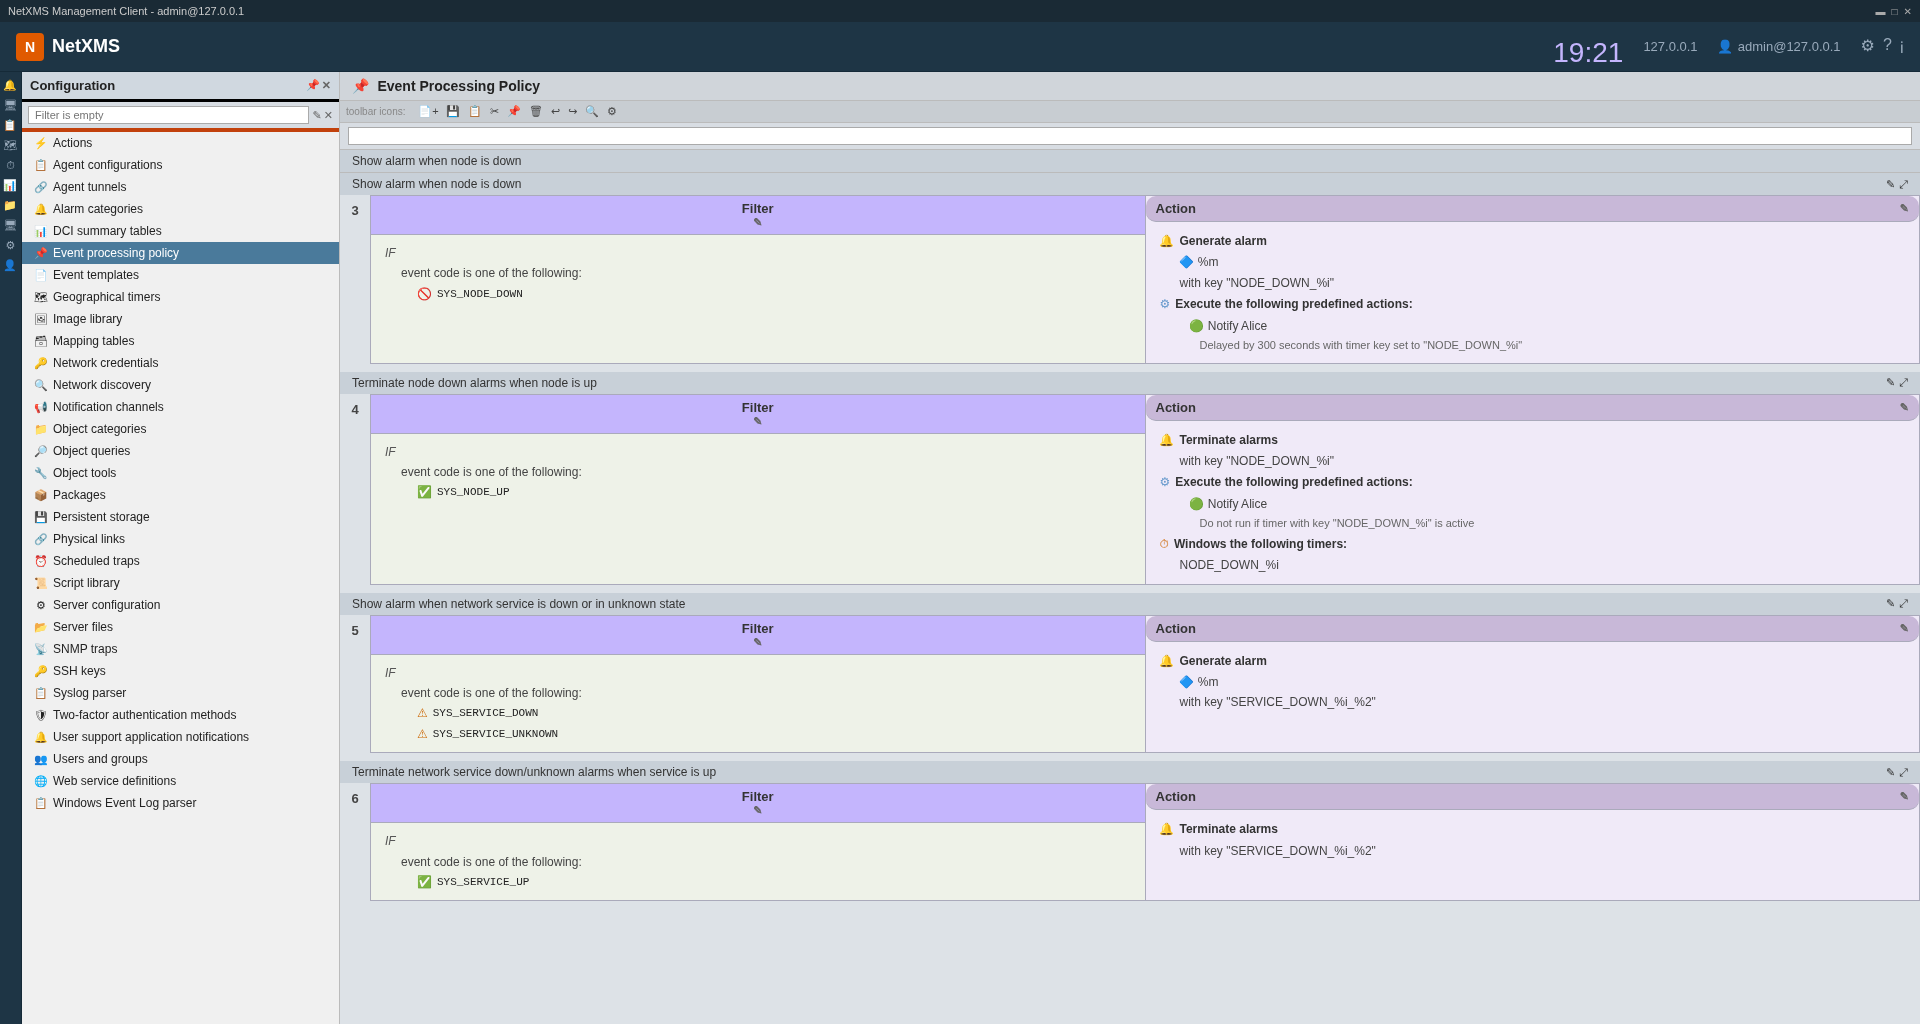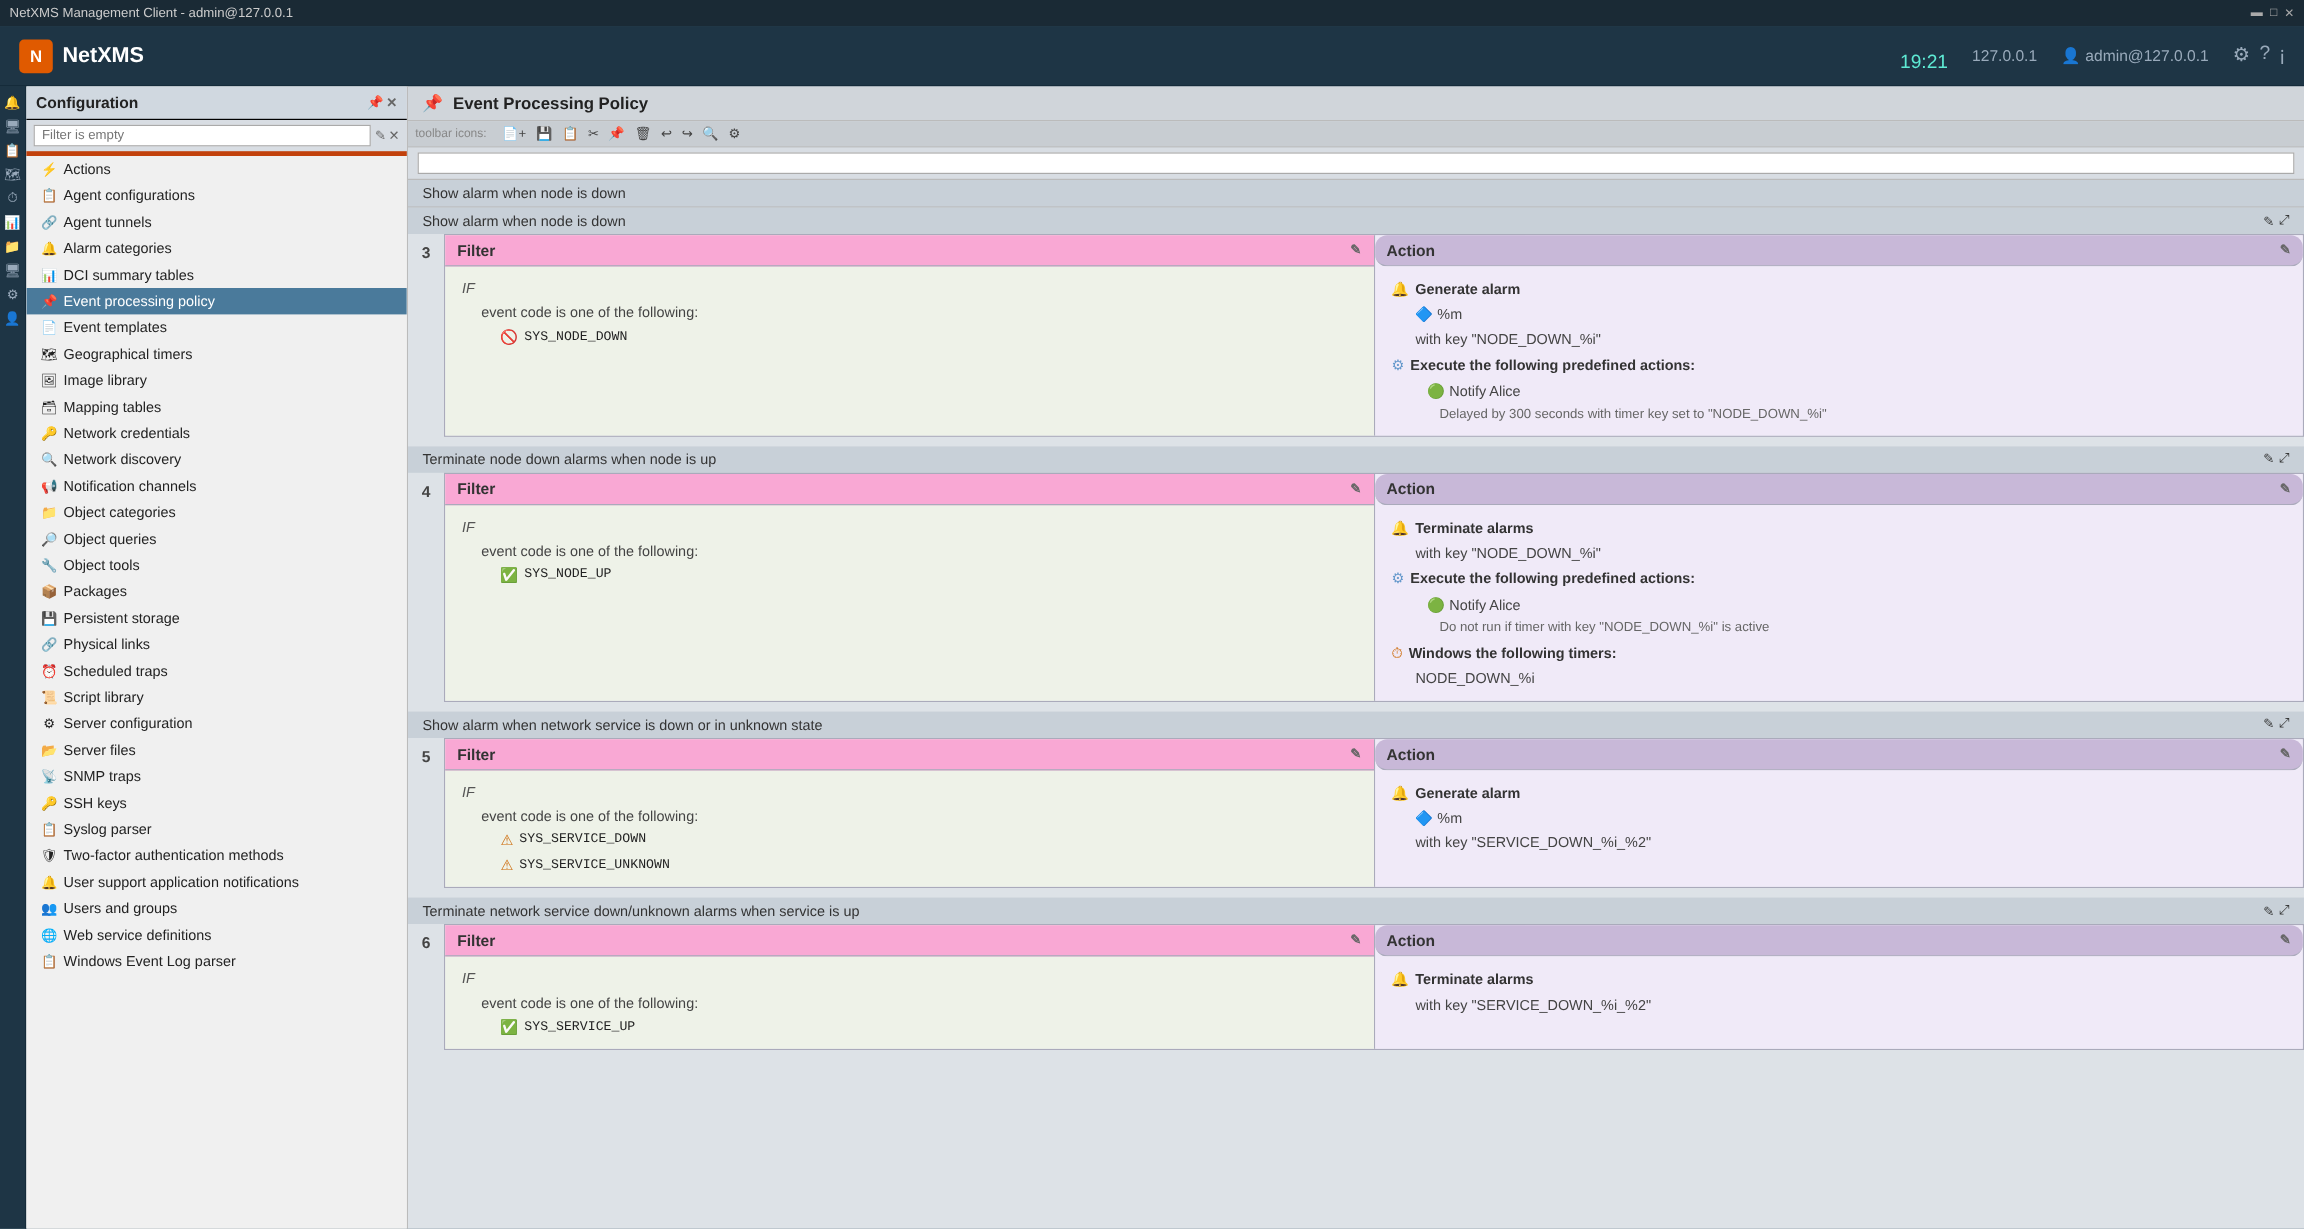--- a/index.html
+++ b/index.html
@@ -9,35 +9,35 @@
     #title-bar { background: #1a2a35; color: #ccc; height: 22px; display: flex; align-items: center; padding: 0 8px; font-size: 11px; justify-content: space-between; }
     #title-bar .win-controls { display: flex; gap: 6px; font-size: 10px; }
     #title-bar .win-btn { cursor: pointer; color: #aaa; }
 
     
     #app-header { background: #1e3545; height: 50px; display: flex; align-items: center; padding: 0 16px; justify-content: space-between; border-bottom: 1px solid #152a38; }
     #app-header .logo-area { display: flex; align-items: center; gap: 8px; }
     #app-header .logo-icon { width: 28px; height: 28px; background: #e05a00; border-radius: 4px; display: flex; align-items: center; justify-content: center; color: white; font-weight: bold; font-size: 14px; }
     #app-header .app-name { color: #fff; font-size: 18px; font-weight: 600; }
     #app-header .header-right { display: flex; align-items: center; gap: 20px; color: #9ab; }
-    #app-header .clock { color: #5eead4; font-size: 16px; font-weight: 300; margin-top: 12px; }
+    #app-header .clock { color: #c4b5fd; font-size: 28px; font-weight: 300; margin-top: 12px; }
     #app-header .server-ip { color: #9ab; font-size: 13px; }
     #app-header .user-info { color: #9ab; font-size: 13px; display: flex; align-items: center; gap: 4px; }
     #app-header .header-icons { display: flex; gap: 8px; color: #9ab; font-size: 16px; }
 
     
     #main-layout { display: flex; height: calc(1024px - 72px); }
 
     
     #icon-bar { width: 22px; background: #1e3545; display: flex; flex-direction: column; align-items: center; padding-top: 4px; gap: 2px; border-right: 1px solid #152a38; }
     #icon-bar .icon-btn { width: 18px; height: 18px; color: #9ab; font-size: 11px; display: flex; align-items: center; justify-content: center; cursor: pointer; }
 
     
     #sidebar { width: 318px; background: #e8e8e8; display: flex; flex-direction: column; border-right: 1px solid #bbb; }
-    #sidebar-header { background: #d0d8e0; padding: 6px 8px; font-weight: 600; font-size: 13px; color: #222; display: flex; align-items: center; gap: 4px; border-bottom: 1px solid #000000; }
+    #sidebar-header { background: #d0d8e0; padding: 6px 8px; font-weight: 600; font-size: 13px; color: #222; display: flex; align-items: center; gap: 4px; border-bottom: 3px solid #000000; }
     #sidebar-header .header-icons2 { margin-left: auto; display: flex; gap: 2px; }
     #sidebar-filter { padding: 4px 6px; background: #d8dde3; border-bottom: 4px solid #c2410c; display: flex; align-items: center; }
     #sidebar-filter input { flex: 1; border: 1px solid #aaa; padding: 2px 6px; font-size: 11px; background: #fff; color: #888; }
     #sidebar-filter .filter-btns { display: flex; gap: 2px; margin-left: 4px; }
     #sidebar-filter .filter-btn { font-size: 11px; color: #666; cursor: pointer; }
     #sidebar-list { flex: 1; overflow-y: auto; background: #f0f0f0; }
     .sidebar-item { padding: 4px 8px 4px 12px; cursor: pointer; display: flex; align-items: center; gap: 5px; font-size: 12px; color: #222; white-space: nowrap; }
     .sidebar-item.active { background: #4a7a9b; color: #fff; }
     .sidebar-item .item-icon { width: 14px; height: 14px; display: inline-flex; align-items: center; justify-content: center; font-size: 11px; flex-shrink: 0; }
 
@@ -56,21 +56,21 @@
     .rule-label { background: #c8d0d8; padding: 4px 12px; font-size: 12px; color: #333; display: flex; align-items: center; justify-content: space-between; }
     .rule-label .rule-actions { display: flex; gap: 4px; }
     .rule-number-row { display: flex; }
     .rule-number { width: 30px; display: flex; align-items: flex-start; justify-content: center; padding-top: 8px; font-size: 13px; font-weight: 600; color: #444; flex-shrink: 0; }
     .rule-body { flex: 1; display: flex; gap: 0; border: 1px solid #aab; }
 
     .filter-pane { flex: 1; background: #eef2e8; border-right: 1px solid #aab; }
     .action-pane { flex: 1; background: #f0eaf8; }
 
     .pane-header { padding: 5px 10px; font-weight: 600; font-size: 13px; display: flex; align-items: center; justify-content: space-between; border-bottom: 1px solid #aab; }
-    .filter-pane .pane-header { background: #f9a8d4; color: #333; }
+    .filter-pane .pane-header { background: #c4b5fd; color: #333; flex-direction: column; }
     .action-pane .pane-header { background: #c8b8d8; color: #333; border-radius: 10px; }
     .pane-body { padding: 8px 14px; font-size: 12px; line-height: 1.7; }
 
     .if-label { color: #555; font-style: italic; }
     .condition-line { padding-left: 16px; color: #444; }
     .condition-item { padding-left: 32px; display: flex; align-items: center; gap: 5px; }
 
     .icon-red-x { color: #cc2200; font-size: 12px; }
     .icon-green-check { color: #229922; font-size: 12px; }
     .icon-warn { color: #cc6600; font-size: 12px; }

